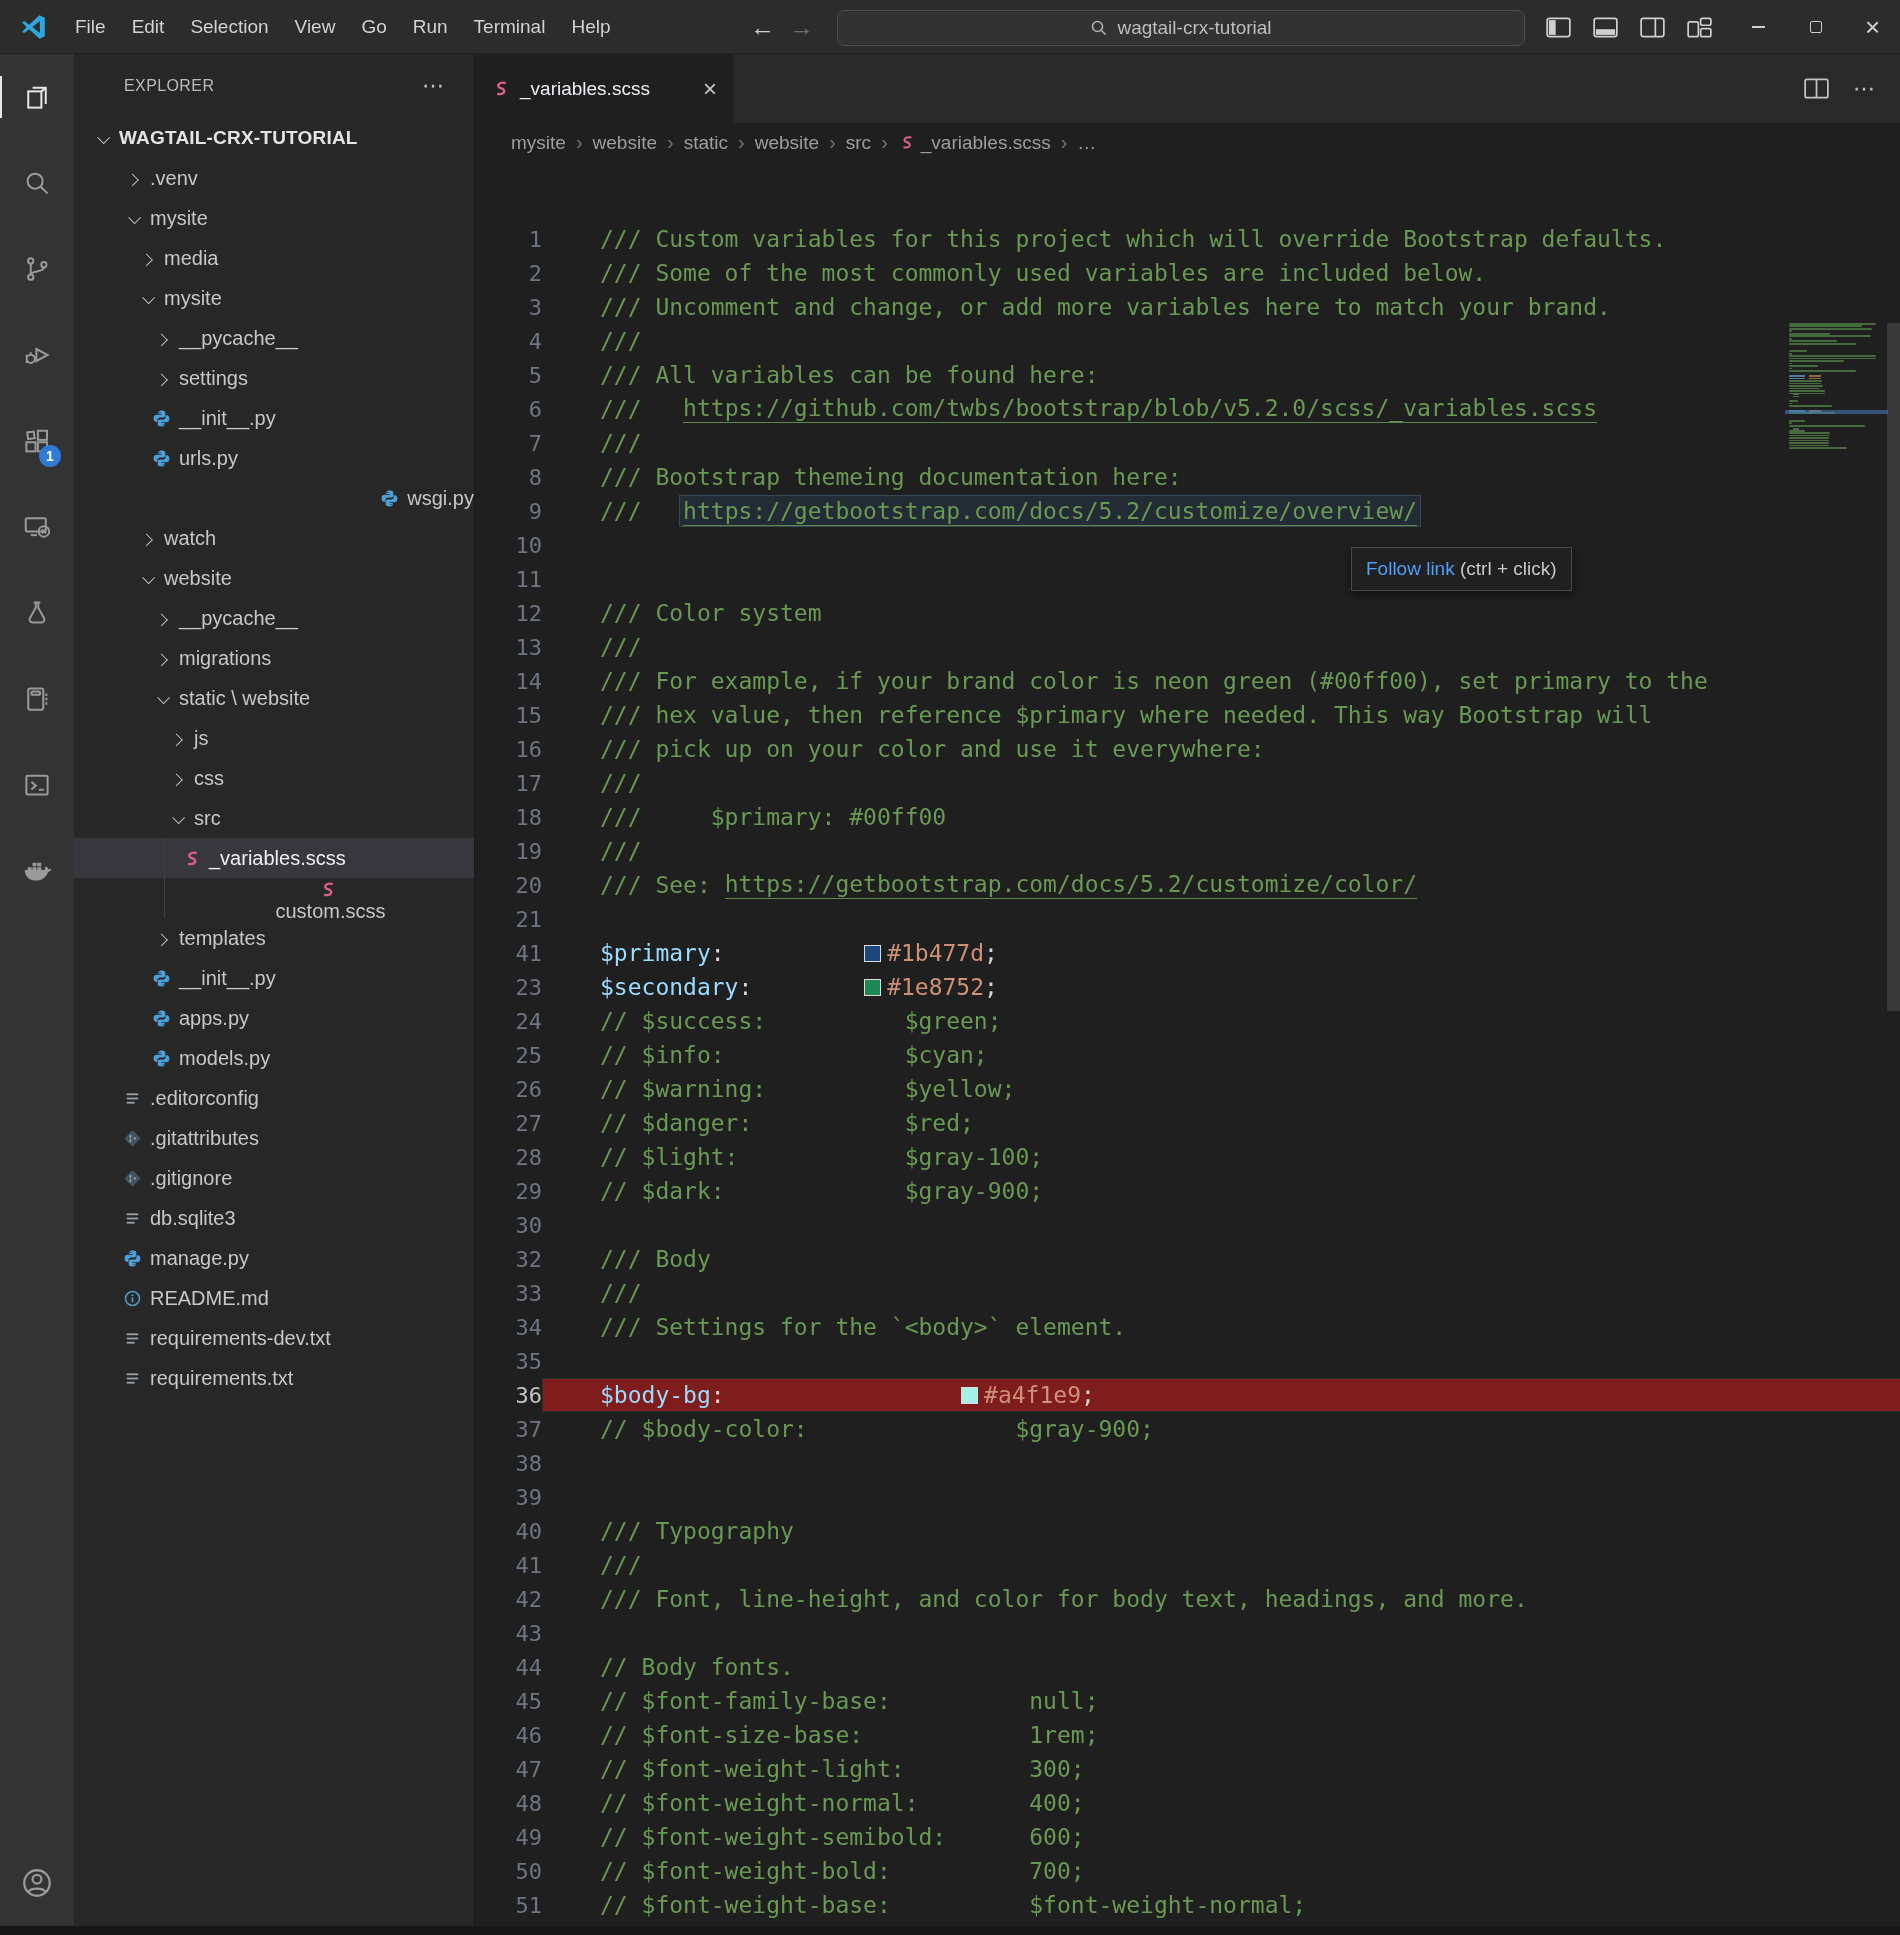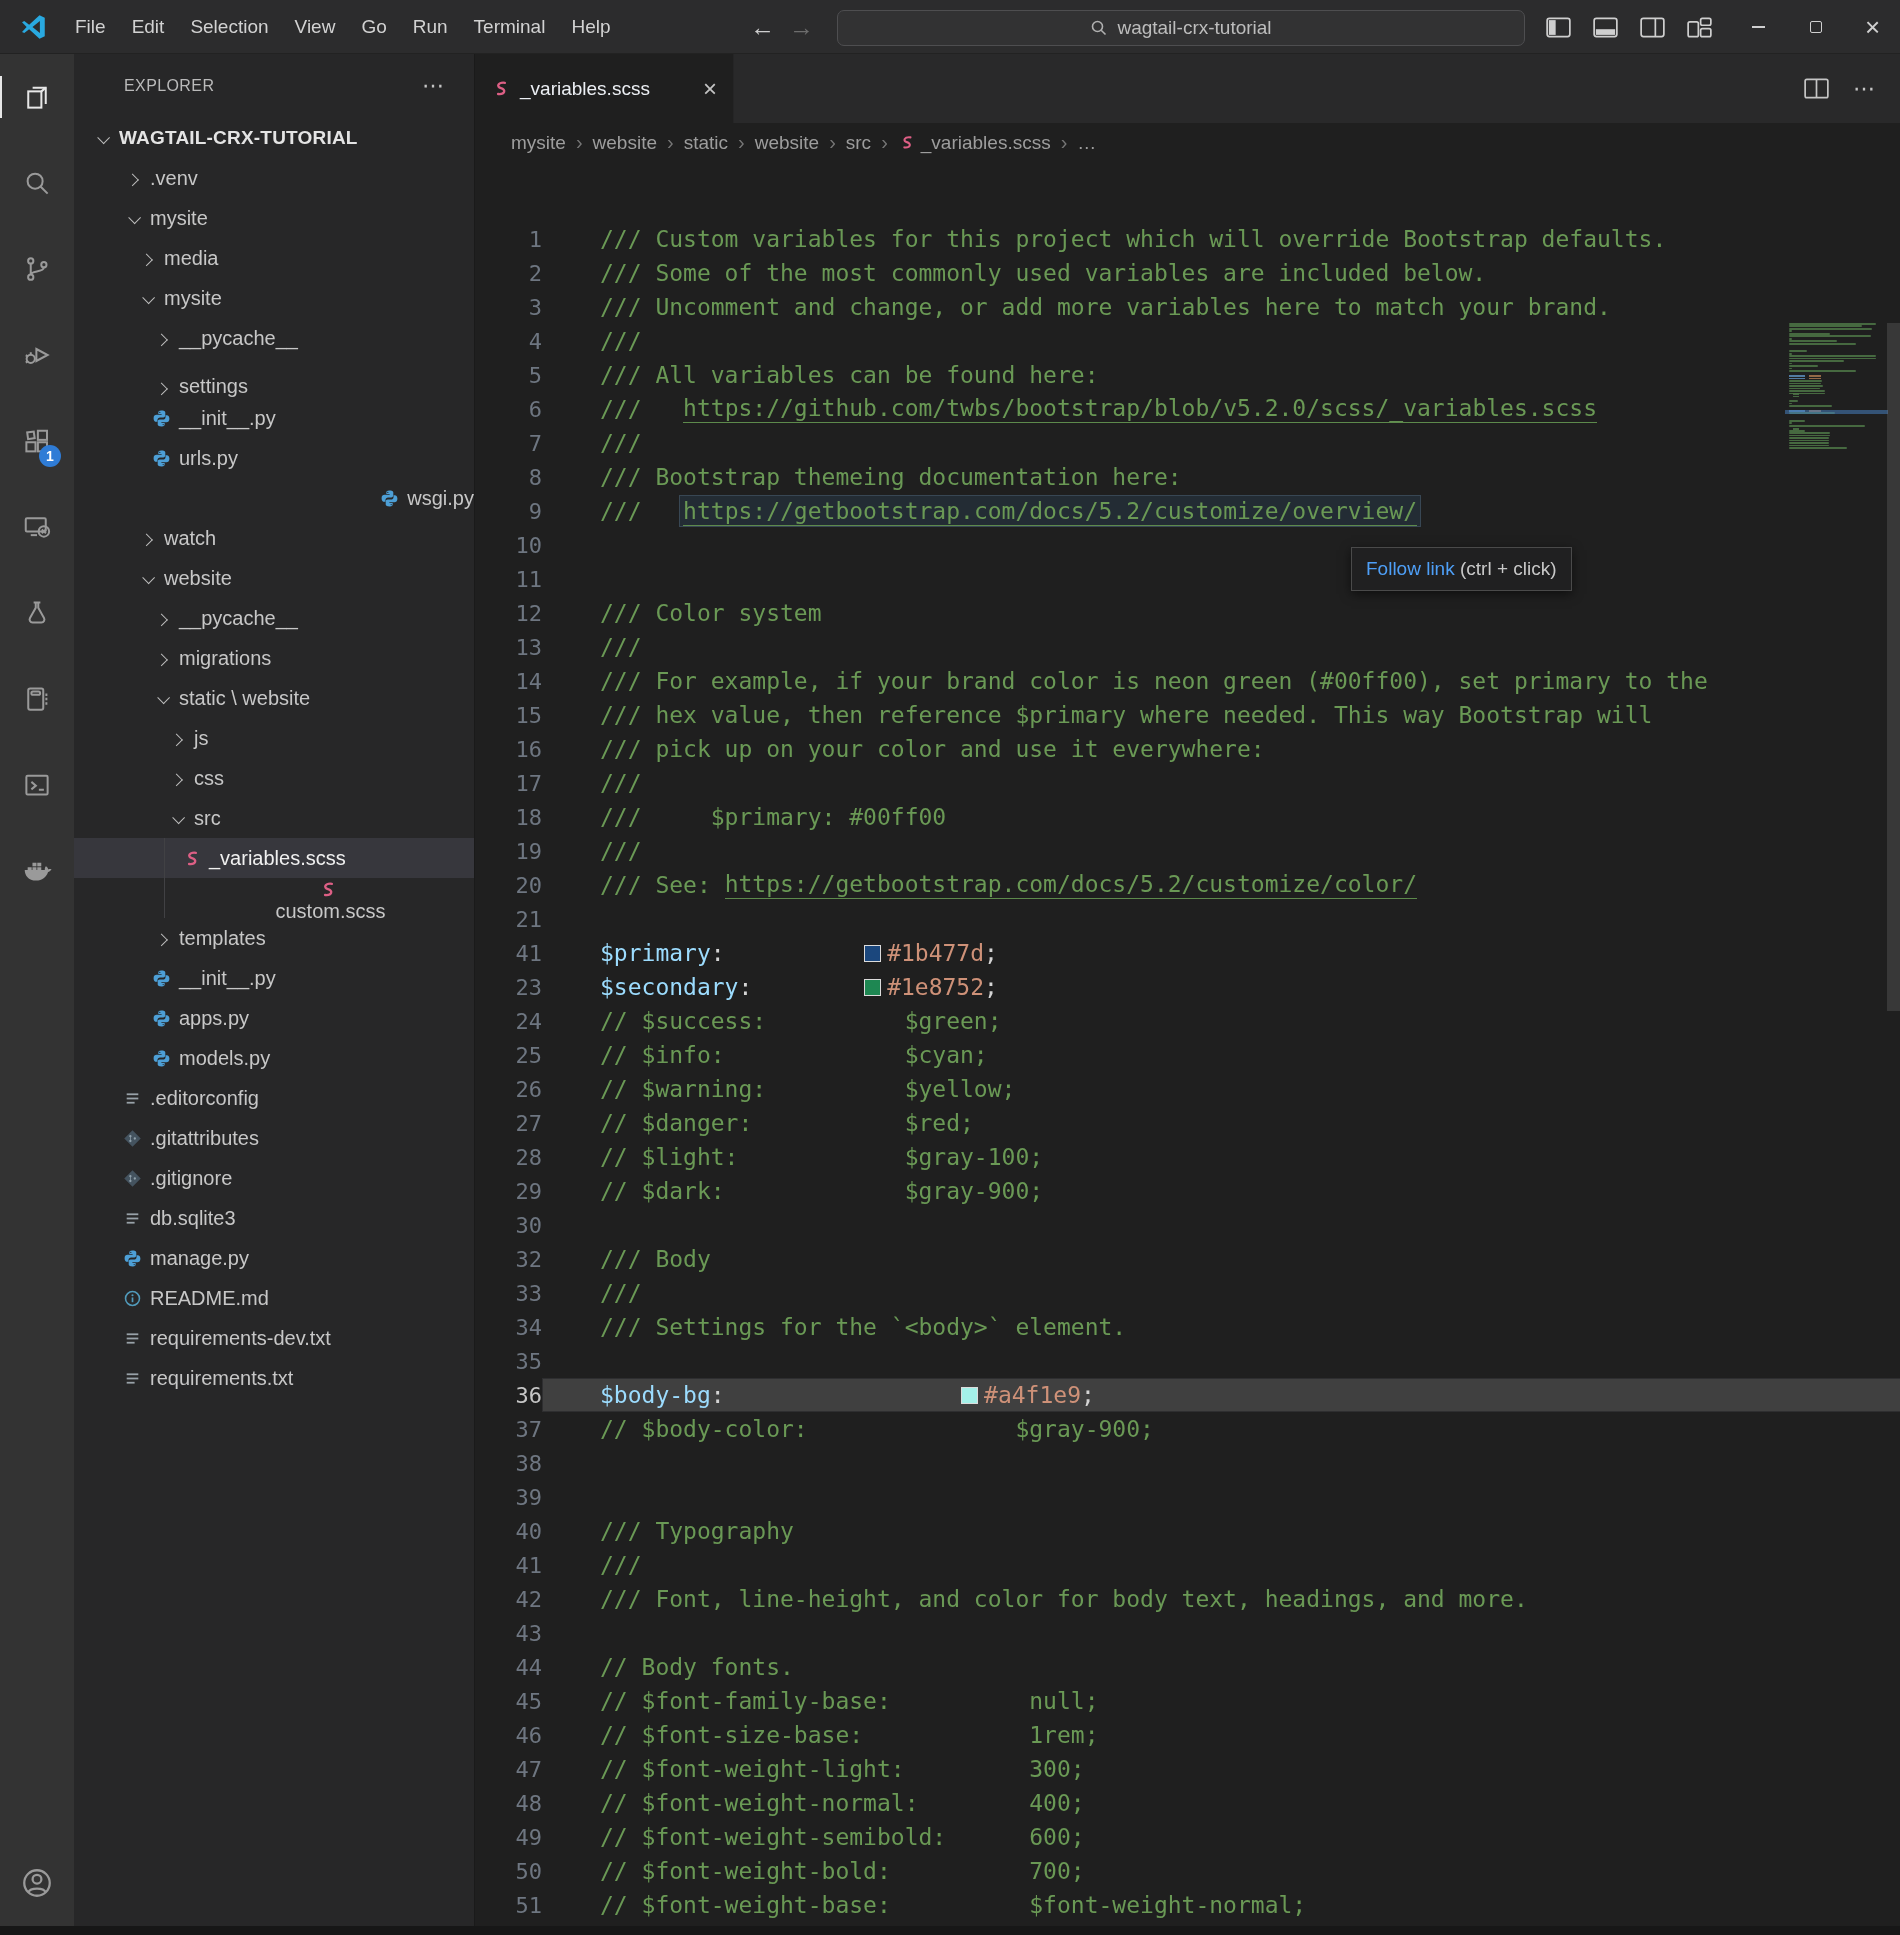--- a/index.html
+++ b/index.html
@@ -62,21 +62,21 @@
   .tab-actions { margin-left:auto; display:flex; align-items:center; gap:24px; padding-right:24px; color:#c5c5c5; }
   .breadcrumbs { height:39px; display:flex; align-items:center; padding-left:36px; font-size:19px; color:#9d9d9d; gap:2px; }
   .bc-sep { color:#767676; padding:0 8px; font-size:20px; }
   .bc-item { display:flex; align-items:center; gap:6px; }
 
   
   .code-area { position:absolute; top:108px; left:0; right:0; bottom:0; padding-top:60px; }
   .code-line { height:34px; display:flex; align-items:center; font-family:"DejaVu Sans Mono", monospace; font-size:23px; white-space:pre; }
   .ln { width:67px; text-align:right; color:#6e7681; flex-shrink:0; font-size:22px; }
   .lc { flex:1; padding-left:58px; height:100%; display:flex; align-items:center; }
-  .code-line.current .lc { background:#404040; box-shadow:inset 0 0 0 1px #2e2e30; }
+  .code-line.current .lc { background:#7f1d1d; box-shadow:inset 0 0 0 1px #2e2e30; }
   .code-line.current .ln { color:#c6c6c6; }
   .cm { color:#6A9955; }
   .lnk { color:#6A9955; border-bottom:1.6px solid #5d8a4c; padding-bottom:1px; }
   .var { color:#9CDCFE; }
   .val { color:#CE9178; }
   .pn  { color:#D4D4D4; }
   .swatch { display:inline-block; width:17px; height:17px; border:1.6px solid #dcdcdc; margin:0 6px -1px 1px; }
   .linkbox { background:rgba(56,99,140,.20); box-shadow:0 0 0 1px rgba(96,136,172,.38); padding:2px 3px; margin:-2px -3px; }
 
   
@@ -312,21 +312,21 @@
             <i class="chev down"></i>
           </span>
           <span class="tree-label">mysite</span>
         </div>
         <div class="tree-row" style="padding-left: 76px;">
           <span class="slot">
             <i class="chev right"></i>
           </span>
           <span class="tree-label">__pycache__</span>
         </div>
-        <div class="tree-row" style="padding-left: 76px; align-items: flex-end;">
+        <div class="tree-row" style="padding-left: 76px;">
           <span class="slot">
             <i class="chev right"></i>
           </span>
           <span class="tree-label">settings</span>
         </div>
         <div class="tree-row" style="padding-left: 76px;">
           <span class="slot">
             <span class="ficon">
               <svg width="19" height="19" viewBox="0 0 19 19">
                 <use href="#i-python"></use>

